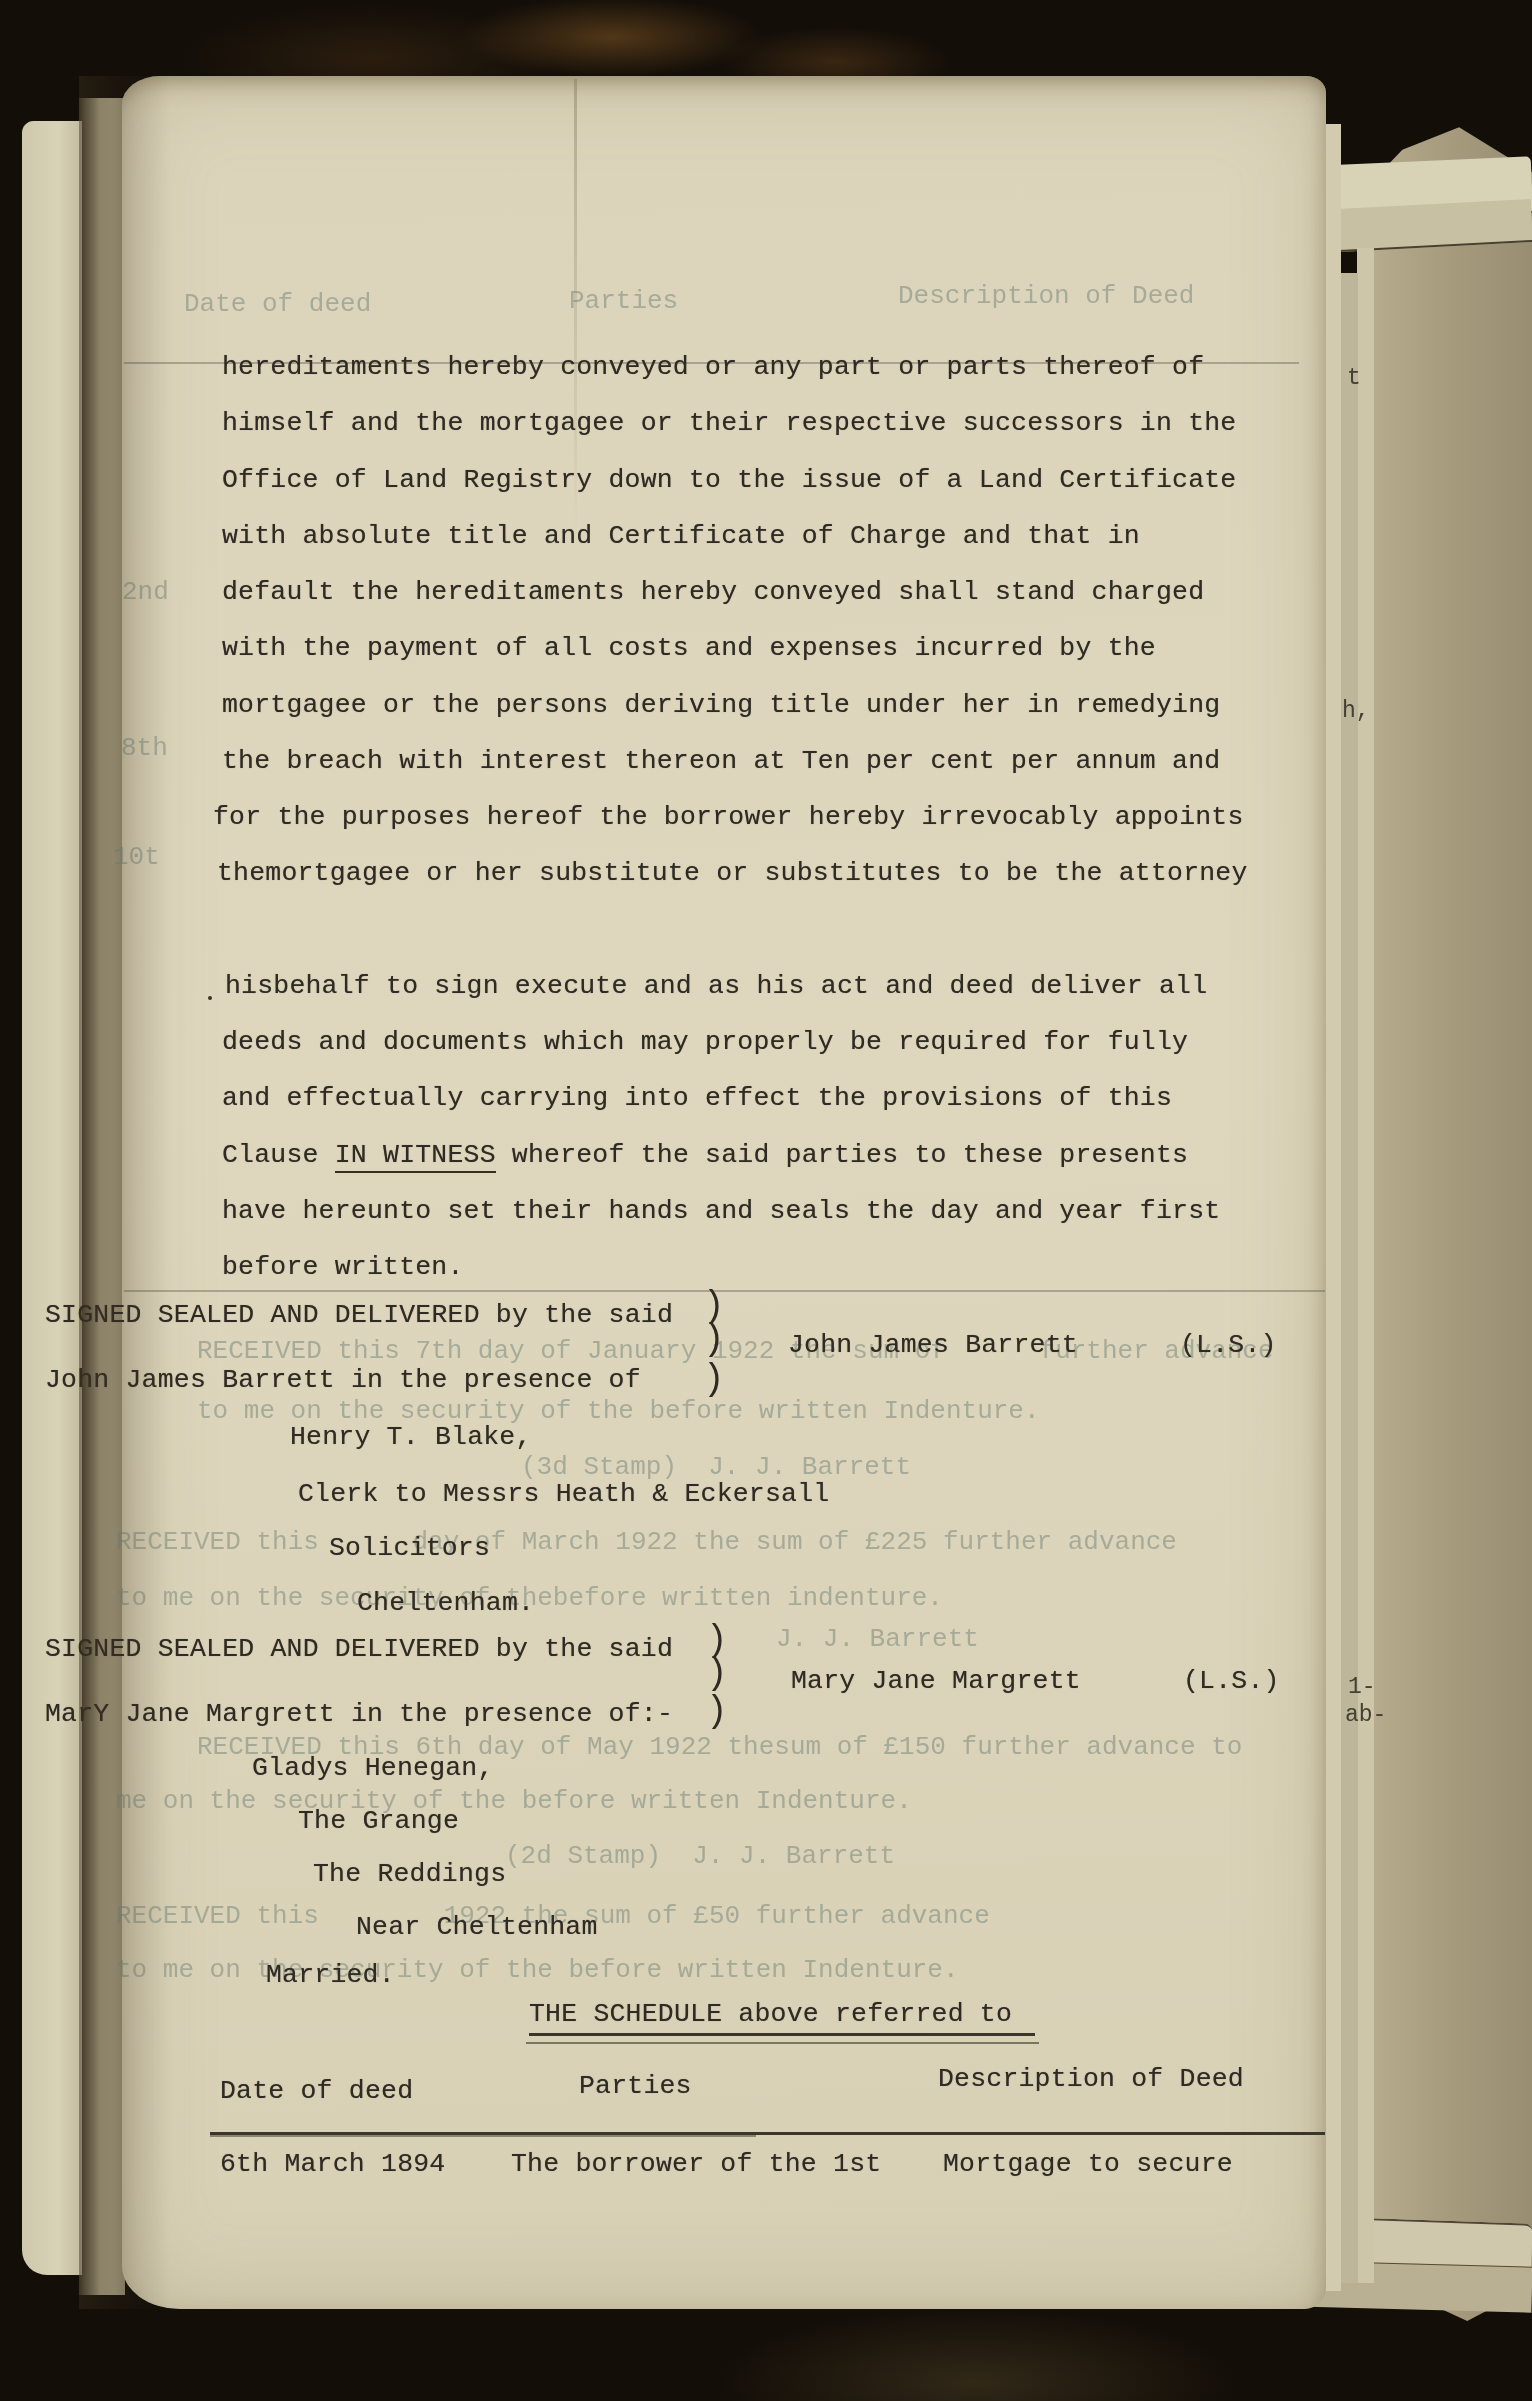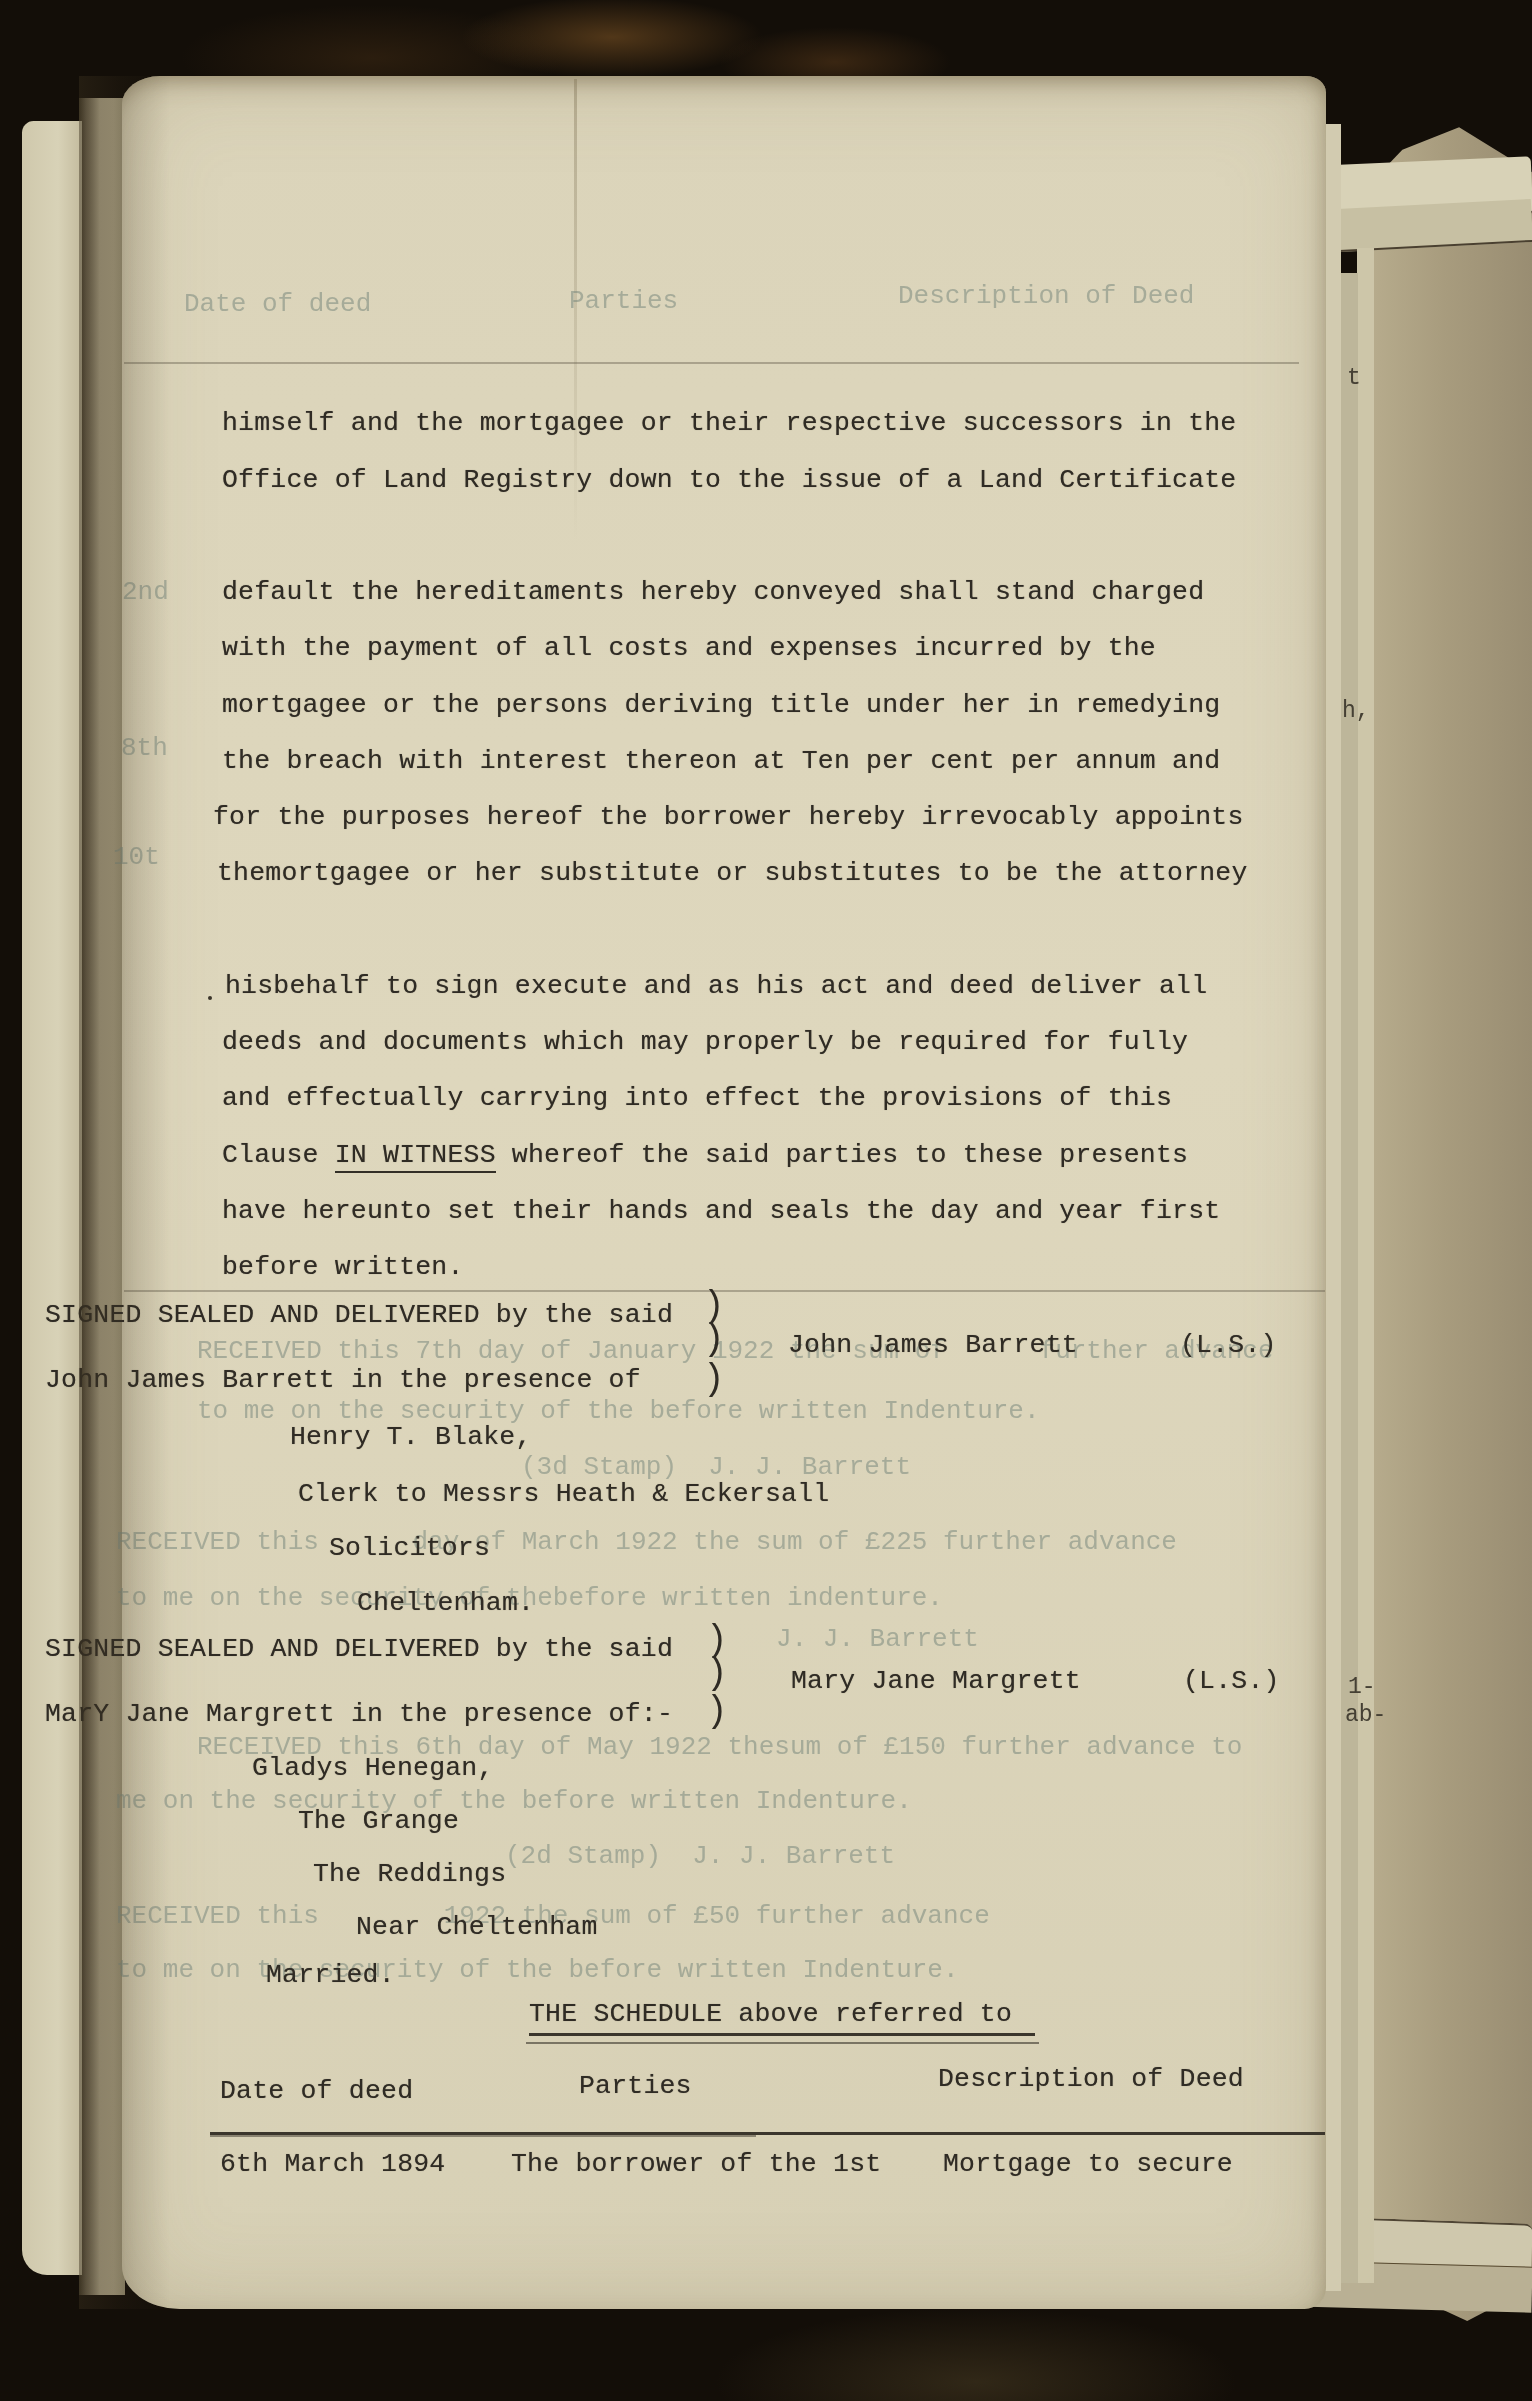--- a/index.html
+++ b/index.html
@@ -89,22 +89,24 @@
   <div class="bleed" style="left:521px; top:1454px;">(3d Stamp)  J. J. Barrett</div>
   <div class="bleed" style="left:116px; top:1529px;">RECEIVED this      day of March 1922 the sum of £225 further advance</div>
   <div class="bleed" style="left:116px; top:1585px;">to me on the security of thebefore written indenture.</div>
   <div class="bleed" style="left:776px; top:1626px;font-family:Liberation Mono, monospace;">J. J. Barrett</div>
   <div class="bleed" style="left:197px; top:1734px;">RECEIVED this 6th day of May 1922 thesum of £150 further advance to</div>
   <div class="bleed" style="left:116px; top:1788px;">me on the security of the before written Indenture.</div>
   <div class="bleed" style="left:505px; top:1843px;">(2d Stamp)  J. J. Barrett</div>
   <div class="bleed" style="left:116px; top:1903px;">RECEIVED this        1922 the sum of £50 further advance</div>
   <div class="bleed" style="left:116px; top:1957px;">to me on the security of the before written Indenture.</div>
 
+  <div class="t" style="left:222px; top:354px;">hereditaments hereby conveyed or any part or parts thereof of</div>
   <div class="t" style="left:222px; top:410px;">himself and the mortgagee or their respective successors in the</div>
   <div class="t" style="left:222px; top:467px;">Office of Land Registry down to the issue of a Land Certificate</div>
+  <div class="t" style="left:222px; top:523px;">with absolute title and Certificate of Charge and that in</div>
   <div class="t" style="left:222px; top:579px;">default the hereditaments hereby conveyed shall stand charged</div>
   <div class="t" style="left:222px; top:635px;">with the payment of all costs and expenses incurred by the</div>
   <div class="t" style="left:222px; top:692px;">mortgagee or the persons deriving title under her in remedying</div>
   <div class="t" style="left:222px; top:748px;">the breach with interest thereon at Ten per cent per annum and</div>
   <div class="t" style="left:213px; top:804px;">for the purposes hereof the borrower hereby irrevocably appoints</div>
   <div class="t" style="left:217px; top:860px;">themortgagee or her substitute or substitutes to be the attorney</div>
   <div class="t" style="left:225px; top:973px;">hisbehalf to sign execute and as his act and deed deliver all</div>
   <div class="t" style="left:222px; top:1029px;">deeds and documents which may properly be required for fully</div>
   <div class="t" style="left:222px; top:1085px;">and effectually carrying into effect the provisions of this</div>
   <div class="dot" style="left:208px; top:996px;"></div>

